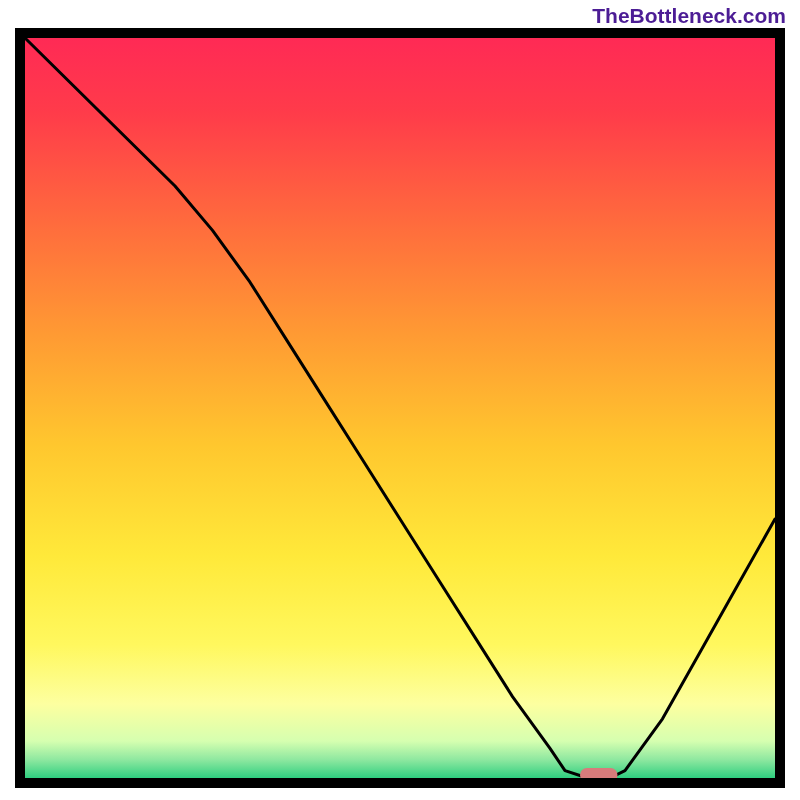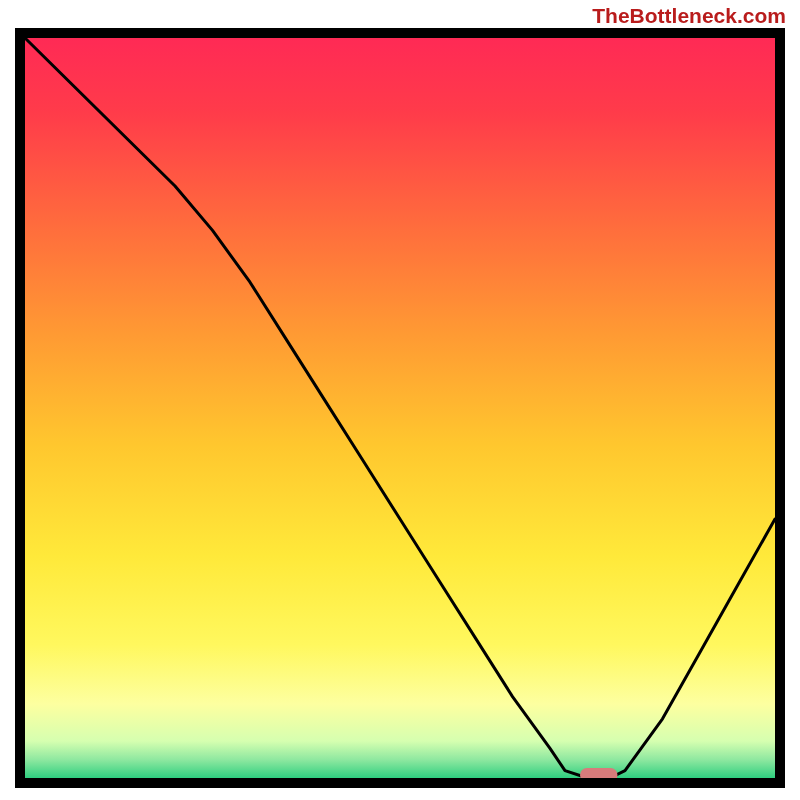--- a/index.html
+++ b/index.html
@@ -15,21 +15,21 @@
     position: relative;
     width: 800px;
     height: 800px;
   }
   .watermark {
     position: absolute;
     top: 4px;
     right: 14px;
     font-size: 21px;
     font-weight: bold;
-    color: #b91c1c;
+    color: #4c1d95;
     z-index: 10;
   }
   .frame {
     position: absolute;
     left: 15px;
     top: 28px;
     width: 770px;
     height: 760px;
     box-sizing: border-box;
   }

